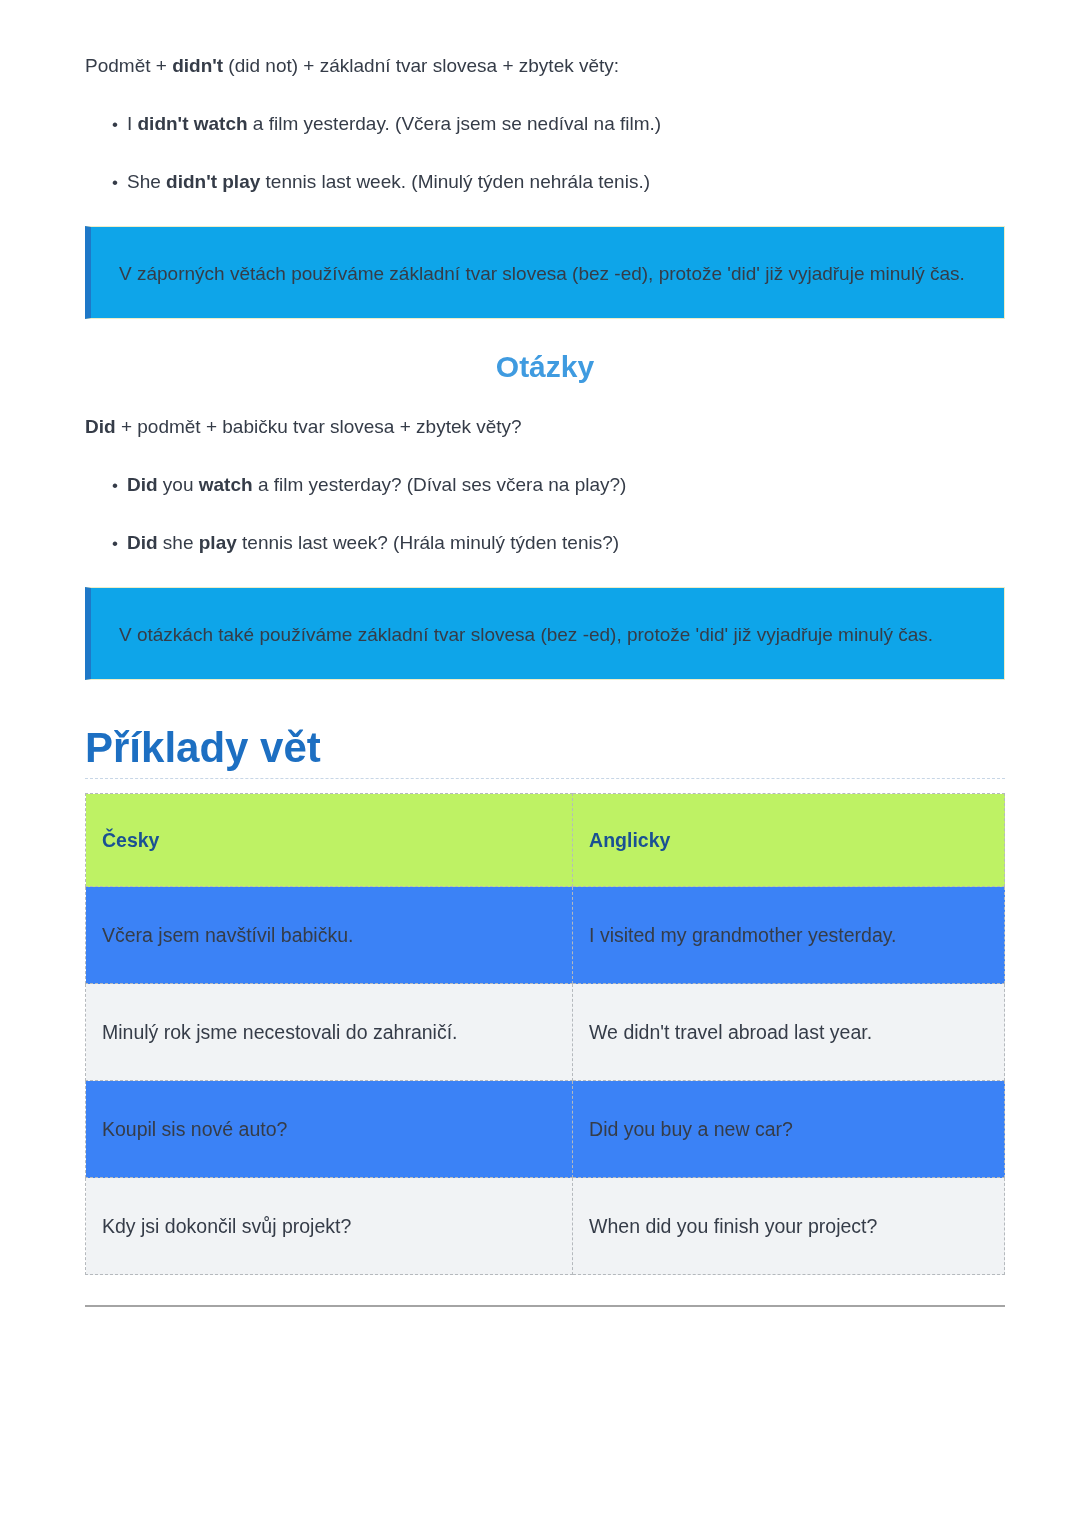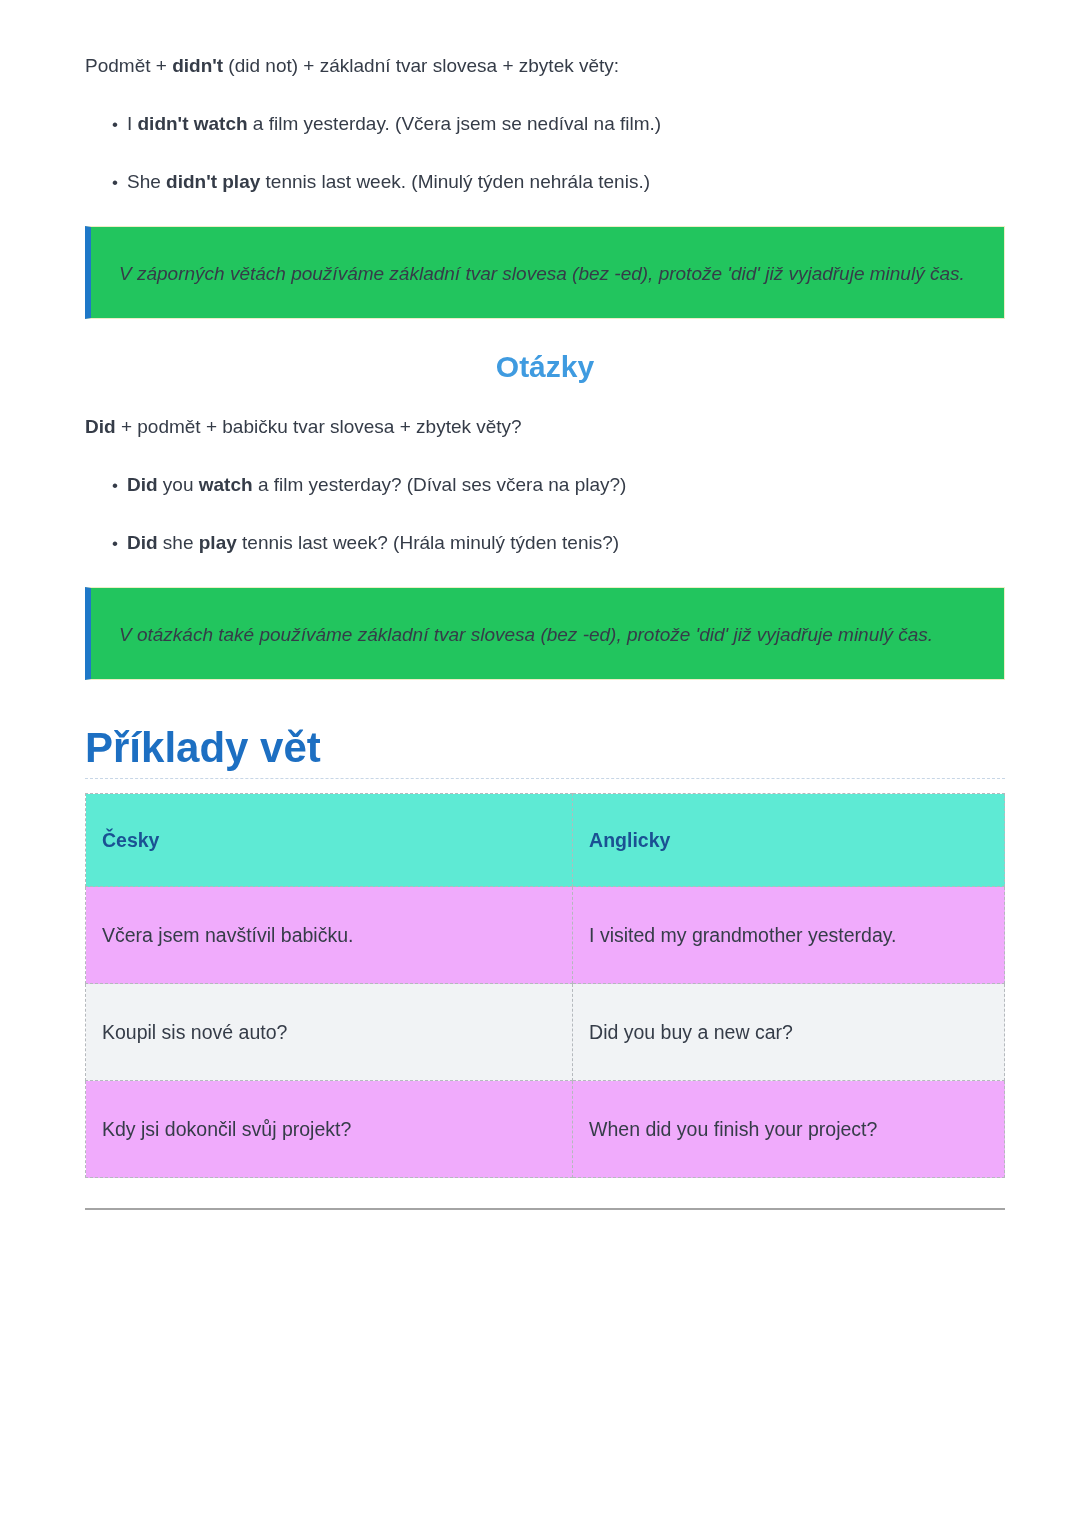--- a/index.html
+++ b/index.html
@@ -39,28 +39,27 @@
     line-height: 28px;
     color: #353c48;
     margin-bottom: 29px;
   }
   .bullet-dot { margin-right: 9px; font-size: 17px; }
 
   .bold { font-weight: 700; }
 
   .callout {
     margin-top: 24px;
-    background: #22c55e;
+    background: #0ea5e9;
     border: 1px solid #eeedc6;
     border-left: 6px solid #1e78c8;
     padding: 30px 30px 27px 28px;
     font-size: 19px;
     line-height: 34px;
     color: #353c48;
-    font-style: italic;
   }
 
   h1.page-heading {
     margin-top: 44px;
     font-size: 42px;
     line-height: 48px;
     font-weight: 700;
     color: #1d6fc2;
     padding-bottom: 6px;
     border-bottom: 1px dashed #c7d6e6;
@@ -74,29 +73,29 @@
   }
   table.examples-table th,
   table.examples-table td {
     border: 1px dashed #b5b9bd;
     text-align: left;
     vertical-align: middle;
     font-size: 19.5px;
     line-height: 26px;
   }
   table.examples-table th {
-    background: #5eead4;
+    background: #bef264;
     color: #1a5193;
     font-weight: 700;
     padding: 33px 16px;
   }
   table.examples-table td {
     color: #353c48;
     padding: 35px 16px;
-    background: #f0abfc;
+    background: #3b82f6;
   }
   table.examples-table tbody tr:nth-child(even) td { background: #f1f3f5; }
   table.examples-table .col-czech { width: 53%; }
   table.examples-table .col-english { width: 47%; }
 
   .footer-rule {
     margin-top: 30px;
     border: none;
     border-top: 2px solid #a4a4a4;
   }
@@ -155,20 +154,24 @@
           <th>Česky</th>
           <th>Anglicky</th>
         </tr>
       </thead>
       <tbody>
         <tr>
           <td>Včera jsem navštívil babičku.</td>
           <td>I visited my grandmother yesterday.</td>
         </tr>
         <tr>
+          <td>Minulý rok jsme necestovali do zahraničí.</td>
+          <td>We didn't travel abroad last year.</td>
+        </tr>
+        <tr>
           <td>Koupil sis nové auto?</td>
           <td>Did you buy a new car?</td>
         </tr>
         <tr>
           <td>Kdy jsi dokončil svůj projekt?</td>
           <td>When did you finish your project?</td>
         </tr>
       </tbody>
     </table>
 

